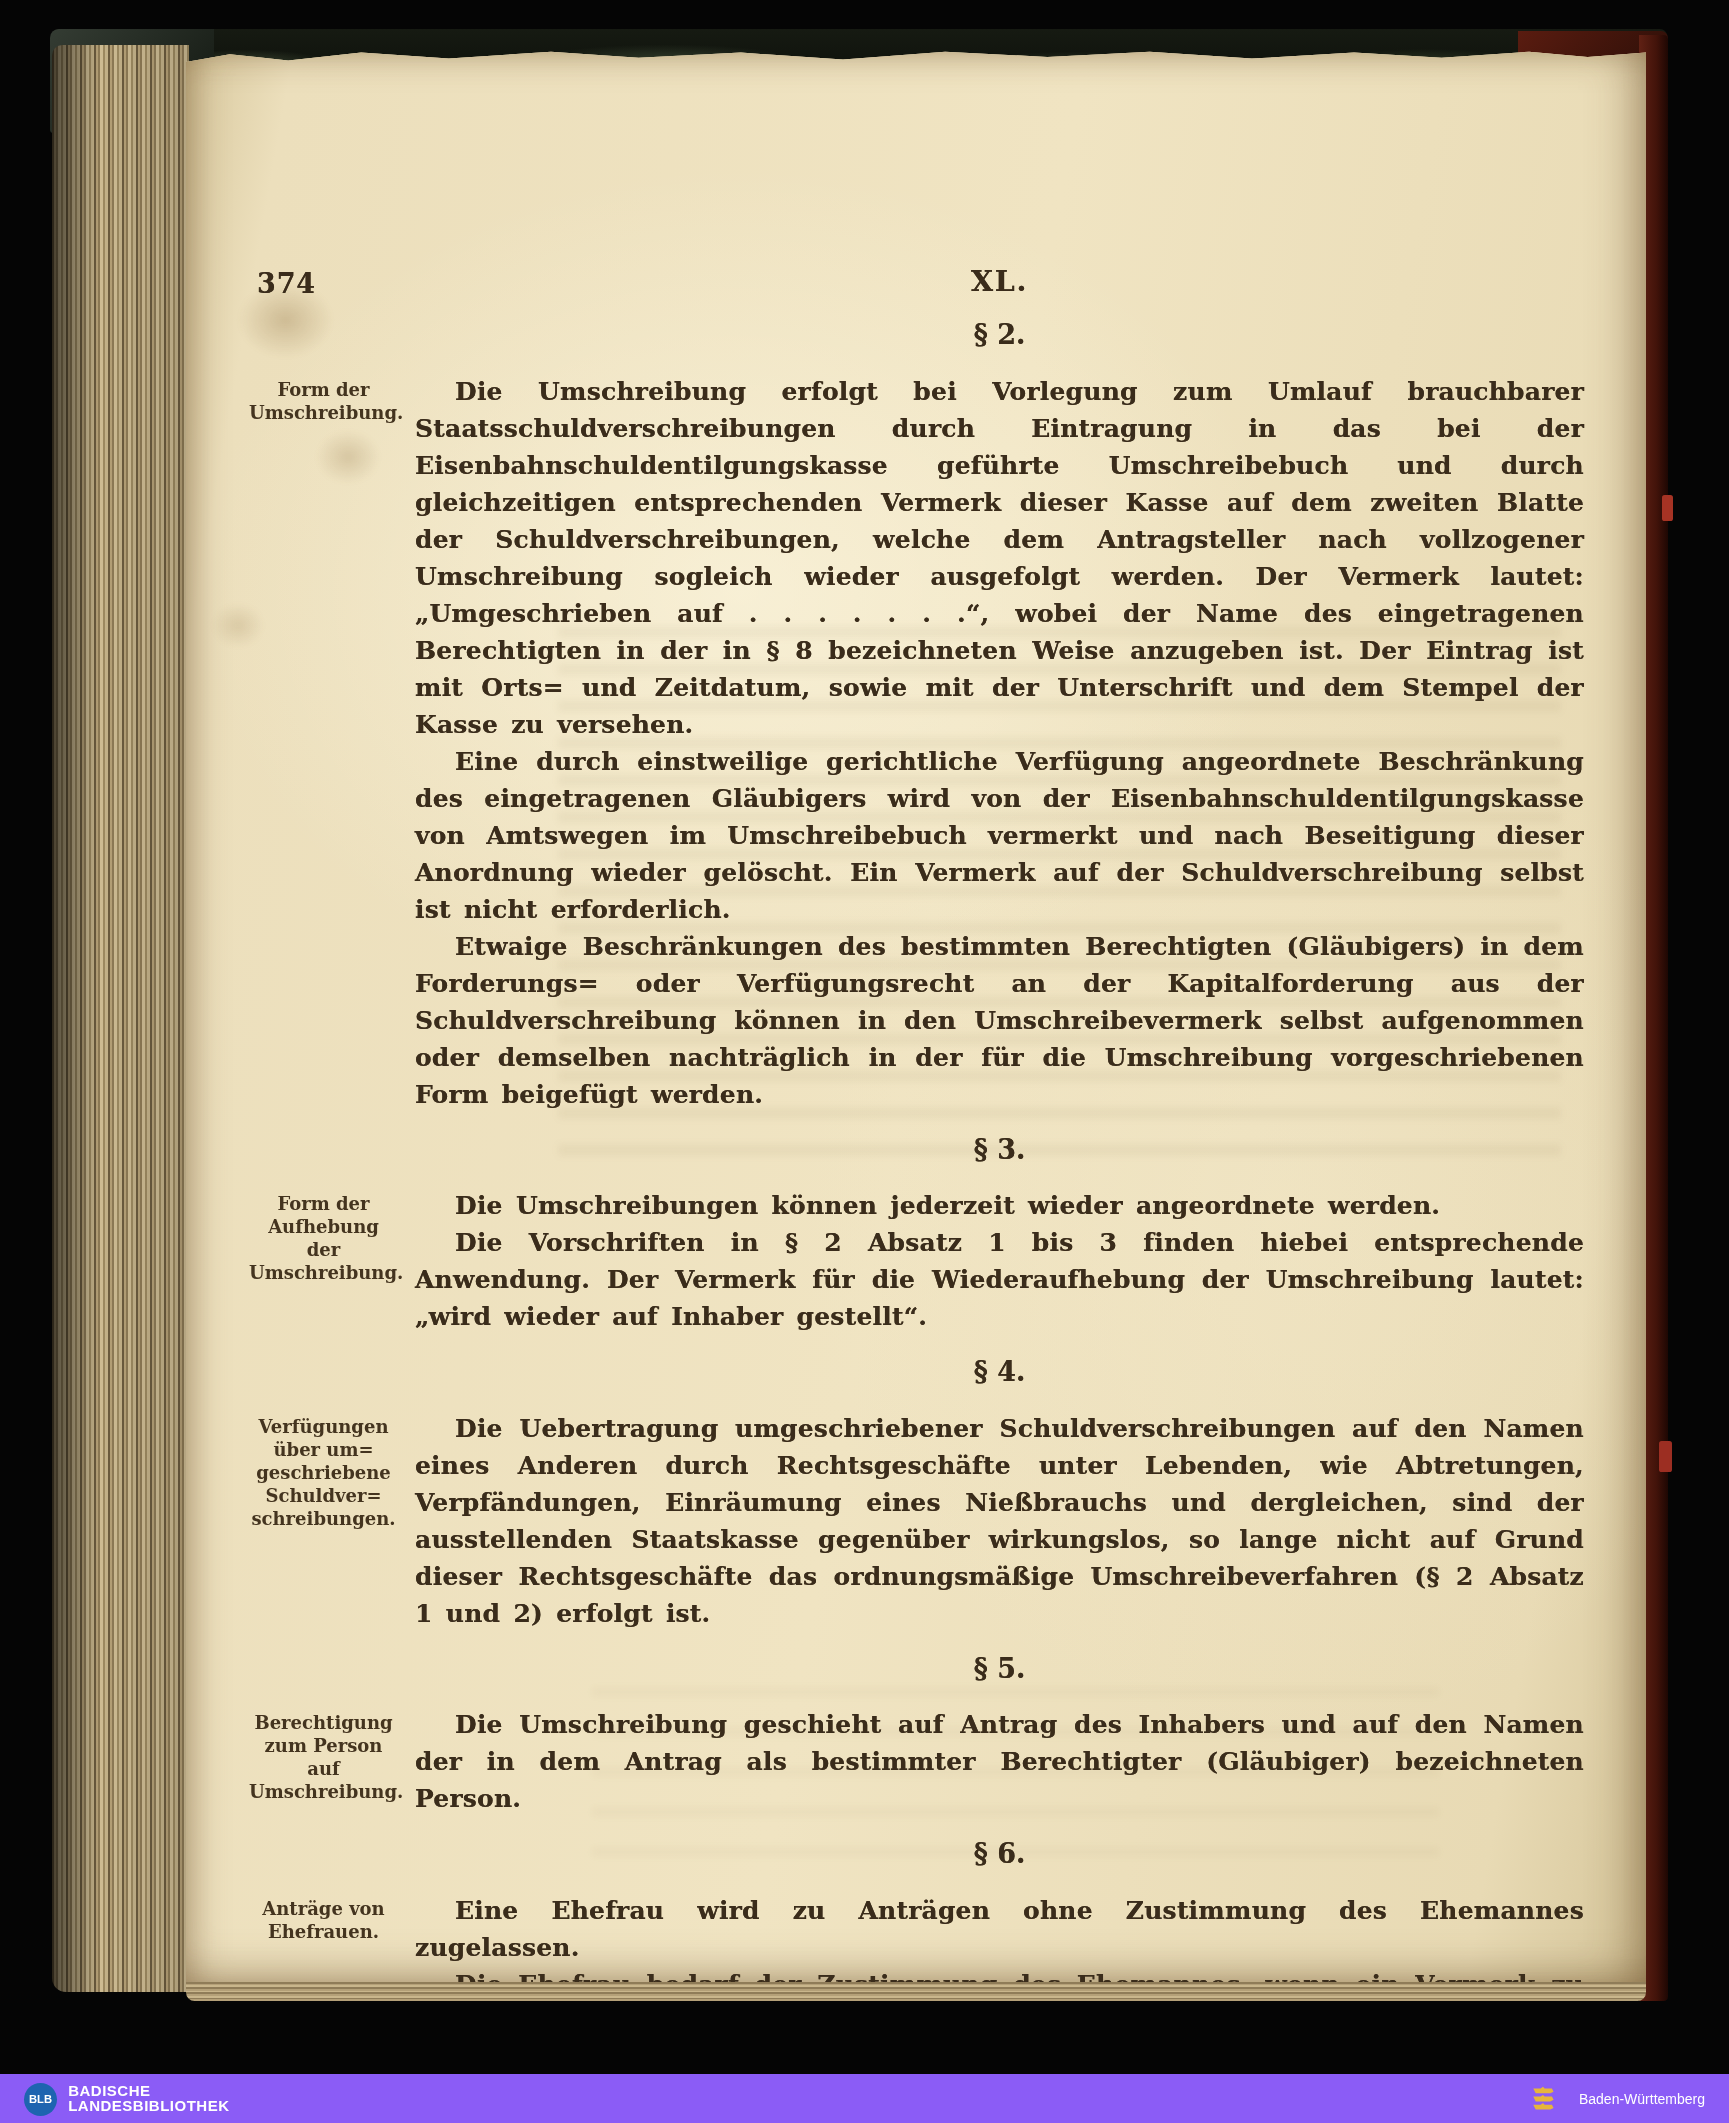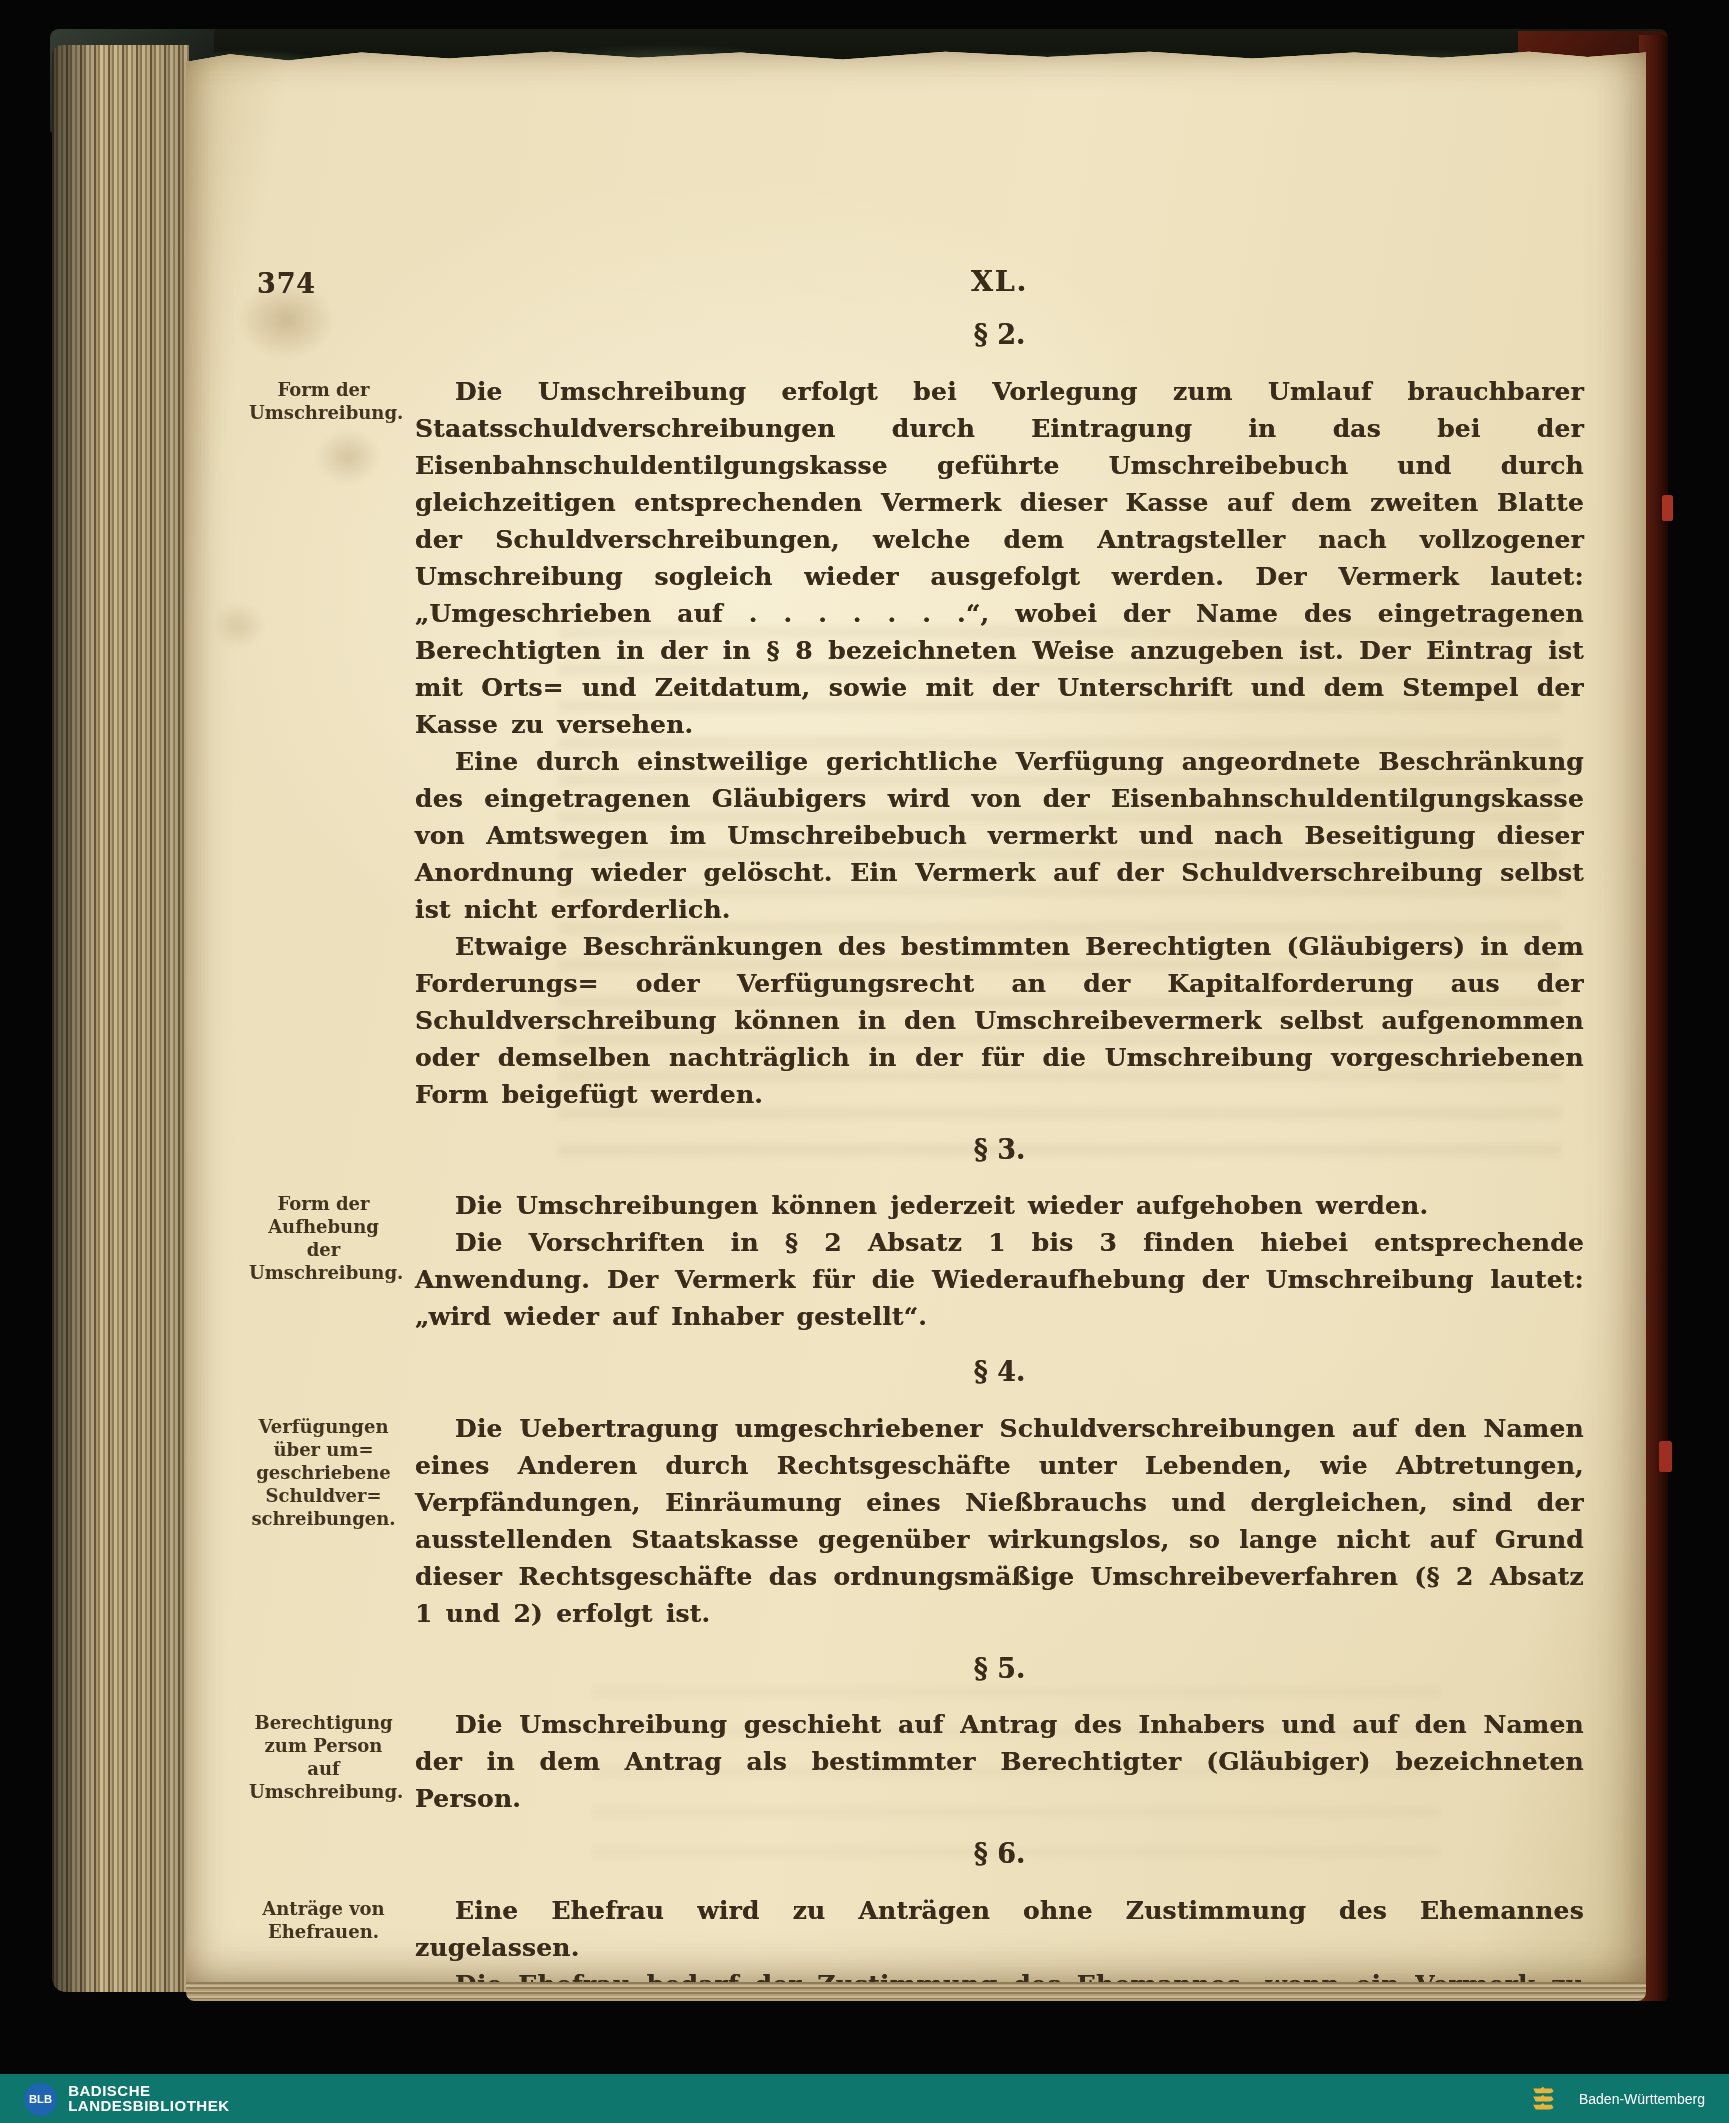--- a/index.html
+++ b/index.html
@@ -110,21 +110,21 @@
   }
   .margin-note {
     position:absolute; left:-166px; top:5.2px; width:149px;
     font-size:18px; line-height:23px; font-weight:700;
     text-align:center; white-space:pre-line; color:#44341f;
   }
 
   
   .footer {
     position:absolute; left:0; bottom:0; width:1729px; height:50px;
-    background:#0f766e; display:flex; align-items:center; justify-content:space-between;
+    background:#8b5cf6; display:flex; align-items:center; justify-content:space-between;
     padding:0 24px; font-family:"Liberation Sans", sans-serif;
   }
   .footer-left { display:flex; align-items:center; gap:11.2px; }
   .blb-circle {
     width:33px; height:33px; border-radius:50%; background:#1e64b0;
     color:#fff; font-weight:700; font-size:11.2px;
     display:flex; align-items:center; justify-content:center;
   }
   .blb-name { color:#fff; font-weight:700; font-size:15px; line-height:14.7px; letter-spacing:0.5px; }
   .footer-right { display:flex; align-items:center; gap:23px; color:#fff; font-weight:400; font-size:14px; }
@@ -166,21 +166,21 @@
           <p class="para ink">Etwaige Beschränkungen des bestimmten Berechtigten (Gläubigers) in dem Forderungs= oder Verfügungsrecht an der Kapitalforderung aus der Schuldverschreibung können in den Umschreibevermerk selbst aufgenommen oder demselben nachträglich in der für die Umschreibung vorgeschriebenen Form beigefügt werden.</p>
         </div>
       </div>
 
       <div class="section">
         <div class="sec-heading ink">§ 3.</div>
         <div class="sec-body">
           <div class="margin-note">Form der
 Aufhebung der
 Umschreibung.</div>
-          <p class="para ink">Die Umschreibungen können jederzeit wieder aufgehoben werden.</p>
+          <p class="para ink">Die Umschreibungen können jederzeit wieder angeordnete werden.</p>
           <p class="para ink">Die Vorschriften in § 2 Absatz 1 bis 3 finden hiebei entsprechende Anwendung. Der Vermerk für die Wiederaufhebung der Umschreibung lautet: „wird wieder auf Inhaber gestellt“.</p>
         </div>
       </div>
 
       <div class="section">
         <div class="sec-heading ink">§ 4.</div>
         <div class="sec-body">
           <div class="margin-note">Verfügungen
 über um=
 geschriebene

